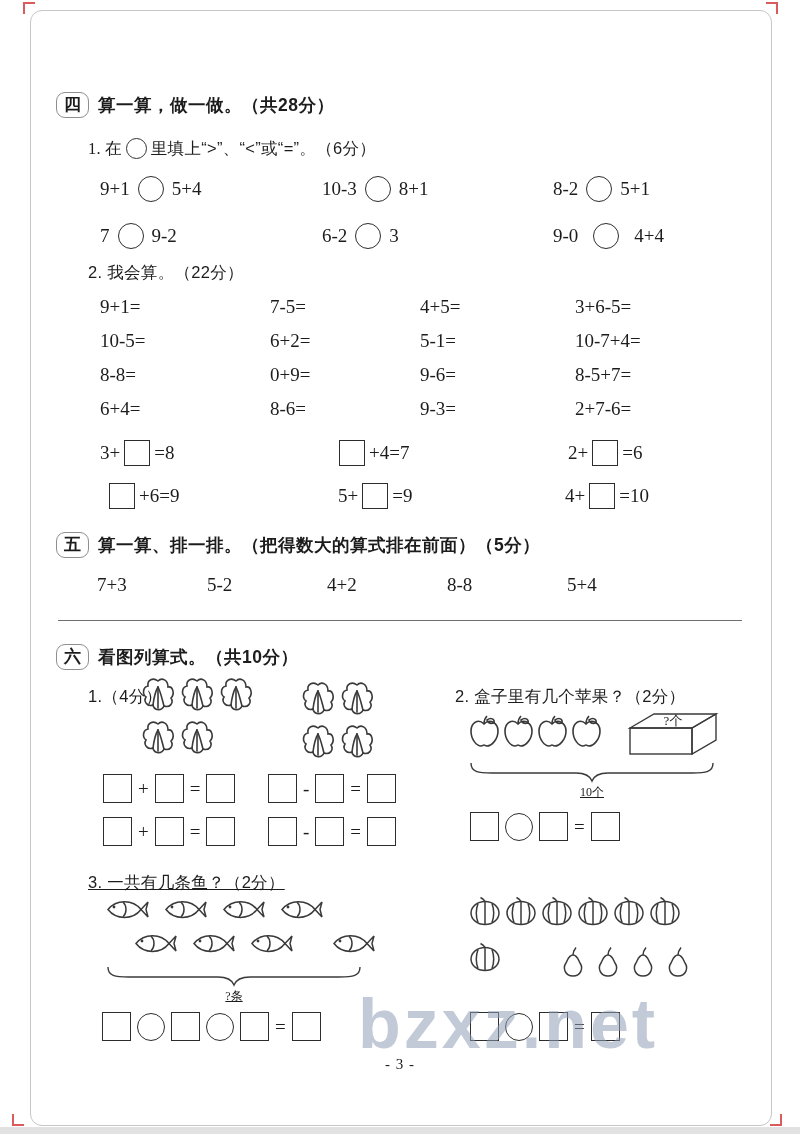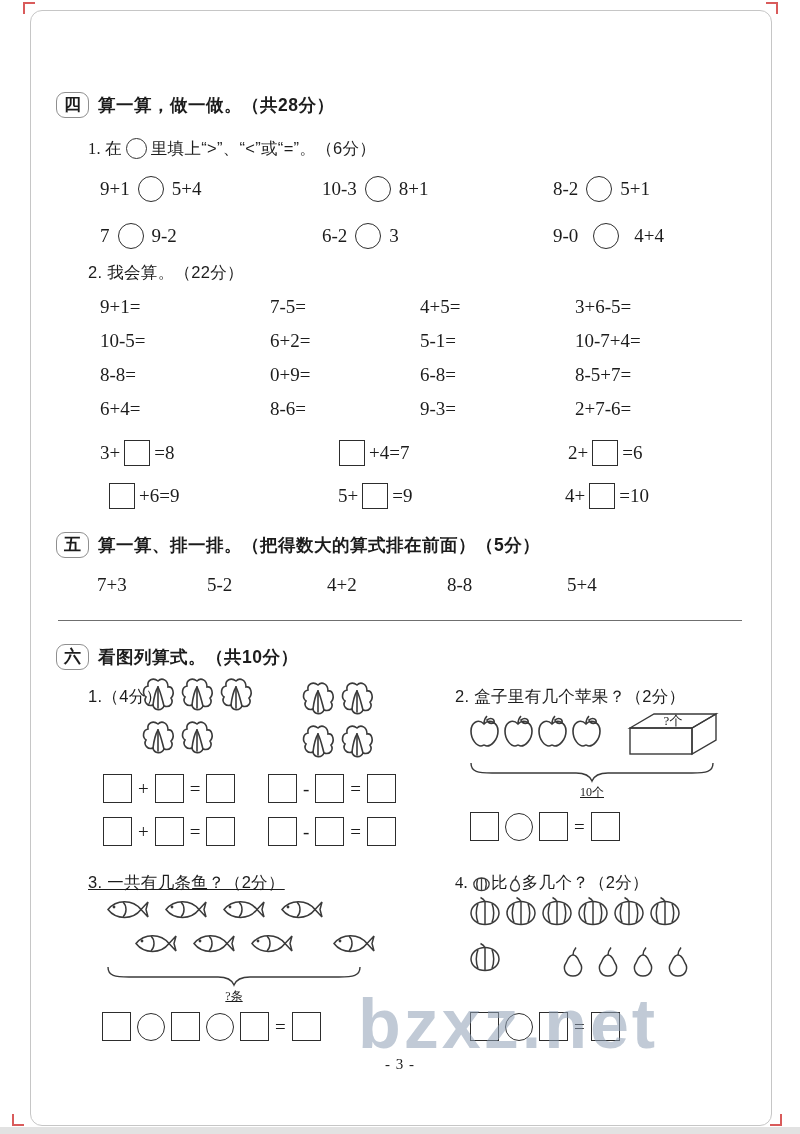--- a/index.html
+++ b/index.html
@@ -111,21 +111,21 @@
     <span>9+1=</span>
     <span>7-5=</span>
     <span>4+5=</span>
     <span>3+6-5=</span>
     <span>10-5=</span>
     <span>6+2=</span>
     <span>5-1=</span>
     <span>10-7+4=</span>
     <span>8-8=</span>
     <span>0+9=</span>
-    <span>6-8=</span>
+    <span>9-6=</span>
     <span>8-5+7=</span>
     <span>6+4=</span>
     <span>8-6=</span>
     <span>9-3=</span>
     <span>2+7-6=</span>
   </div>
 
   <div class="fill-cell serif" style="left:100px;top:440px;">
     <span>3+</span>
       <span class="sq"></span>
@@ -438,35 +438,20 @@
   <div class="pic-eq serif" style="left:102px;top:1012px;">
     <span class="sq2"></span>
       <span class="ci2"></span>
       <span class="sq2"></span>
       <span class="ci2"></span>
       <span class="sq2"></span>
       <span>=</span>
       <span class="sq2"></span>
   </div>
 
-  <div class="q-label" style="left:455px;top:872px;">
-    <span class="q-num">4.</span><span style="display:inline-block;vertical-align:-4px;"><svg width="19" height="17" viewBox="0 0 34 31">
-          <g fill="none" stroke="#3a3a3a" stroke-width="2.4">
-            <ellipse cx="17" cy="17" rx="14" ry="11.5"></ellipse>
-            <path d="M10 7.5 C8 13 8 21 10 26.5"></path>
-            <path d="M17 5.5 C17 12 17 21 17 28.5"></path>
-            <path d="M24 7.5 C26 13 26 21 24 26.5"></path>
-          </g>
-        </svg></span><span>比</span><span style="display:inline-block;vertical-align:-4px;"><svg width="14" height="17" viewBox="0 0 26 32">
-          <g fill="none" stroke="#3a3a3a" stroke-width="2.6">
-            <path d="M13 9 C9 9 8 13 6 17 C2.5 22 5 30 13 30 C21 30 23.5 22 20 17 C18 13 17 9 13 9 Z"></path>
-            <path d="M13 9 C13 6 14 4 16 1.5"></path>
-          </g>
-        </svg></span><span>多几个？（2分）</span>
-  </div>
   <div class="fruit-row" style="left:468px;top:896px;gap:2px;">
   <svg width="34" height="31" viewBox="0 0 34 31">
     <g fill="none" stroke="#3a3a3a" stroke-width="1.5">
       <ellipse cx="17" cy="17" rx="14" ry="11.5"></ellipse>
       <path d="M10 7.5 C8 13 8 21 10 26.5"></path>
       <path d="M17 5.5 C17 12 17 21 17 28.5"></path>
       <path d="M24 7.5 C26 13 26 21 24 26.5"></path>
       <path d="M17 5.5 C16 3.5 14.5 2.5 12.5 1.5"></path>
     </g>
   </svg>

